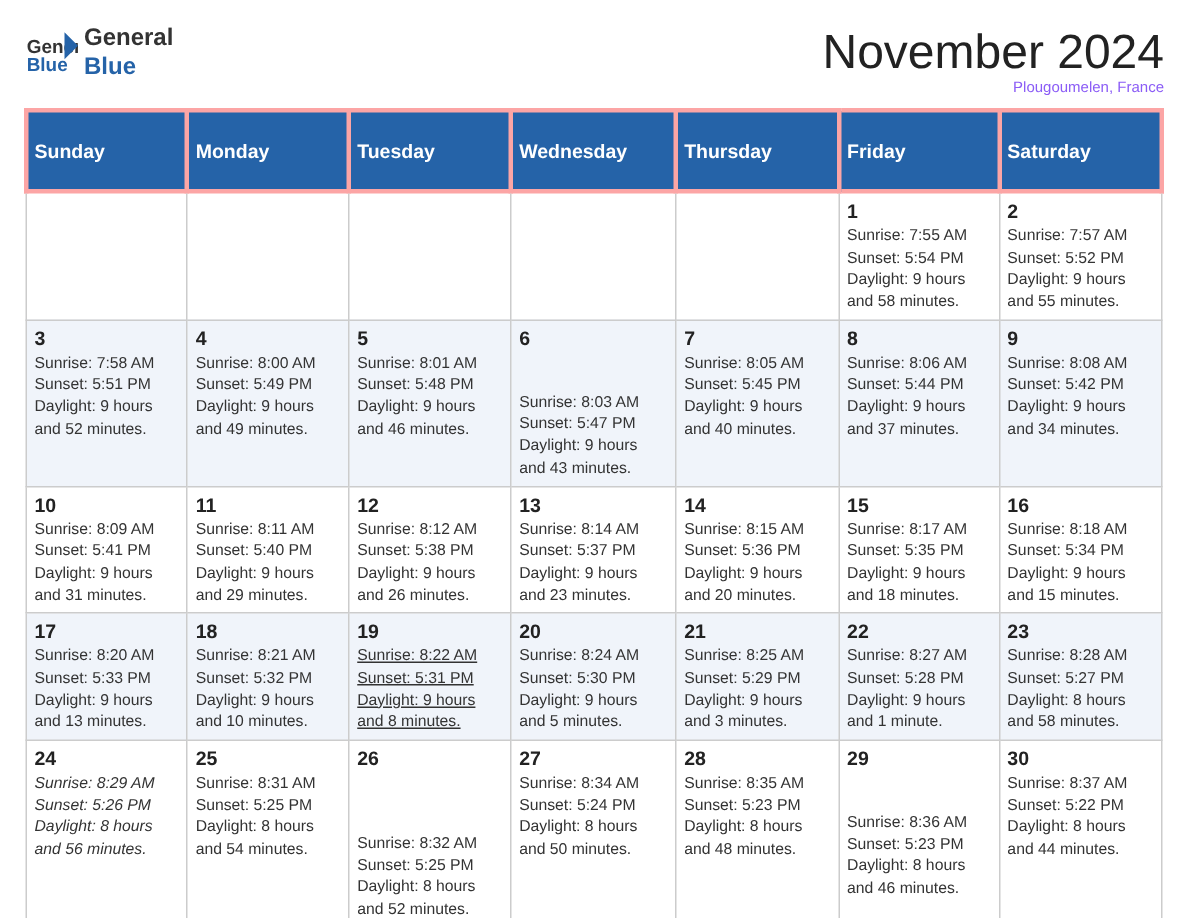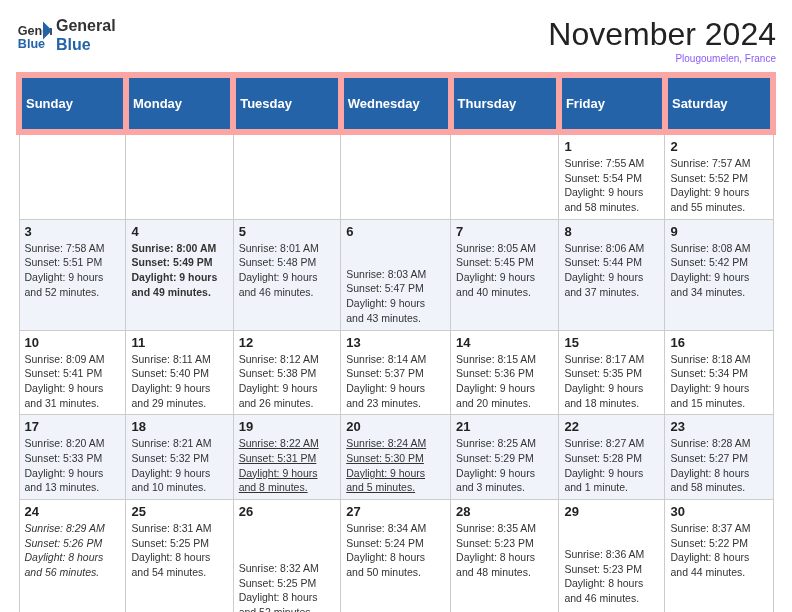--- a/index.html
+++ b/index.html
@@ -42,21 +42,21 @@
       border-collapse: collapse;
       font-size: 11px;
     }
     thead th {
       background: #2563a8;
       color: #fff;
       padding: 18px 4px;
       text-align: left;
       font-size: 13px;
       font-weight: bold;
-      border: 6px solid #fca5a5;
+      border: 3px solid #fca5a5;
     }
     tbody td {
       border: 1px solid #ccc;
       vertical-align: top;
       padding: 4px 5px;
       width: 113px;
       min-height: 80px;
     }
     tbody tr:nth-child(odd) td {
       background: #fff;
@@ -133,21 +133,21 @@
       </tr>
       <tr>
         <td>
           <span class="day-num">3</span>
           <div class="day-info" style="white-space: pre-line;">Sunrise: 7:58 AM
 Sunset: 5:51 PM
 Daylight: 9 hours and 52 minutes.</div>
         </td>
         <td>
           <span class="day-num">4</span>
-          <div class="day-info" style="white-space: pre-line; font-weight: bold;">Sunrise: 8:00 AM
+          <div class="day-info" style="white-space: pre-line;">Sunrise: 8:00 AM
 Sunset: 5:49 PM
 Daylight: 9 hours and 49 minutes.</div>
         </td>
         <td>
           <span class="day-num">5</span>
           <div class="day-info" style="white-space: pre-line;">Sunrise: 8:01 AM
 Sunset: 5:48 PM
 Daylight: 9 hours and 46 minutes.</div>
         </td>
         <td>
@@ -233,21 +233,21 @@
 Daylight: 9 hours and 10 minutes.</div>
         </td>
         <td>
           <span class="day-num">19</span>
           <div class="day-info" style="white-space: pre-line; text-decoration: underline;">Sunrise: 8:22 AM
 Sunset: 5:31 PM
 Daylight: 9 hours and 8 minutes.</div>
         </td>
         <td>
           <span class="day-num">20</span>
-          <div class="day-info" style="white-space: pre-line; text-decoration: underline;">Sunrise: 8:24 AM
+          <div class="day-info" style="white-space: pre-line;">Sunrise: 8:24 AM
 Sunset: 5:30 PM
 Daylight: 9 hours and 5 minutes.</div>
         </td>
         <td>
           <span class="day-num">21</span>
           <div class="day-info" style="white-space: pre-line;">Sunrise: 8:25 AM
 Sunset: 5:29 PM
 Daylight: 9 hours and 3 minutes.</div>
         </td>
         <td>

